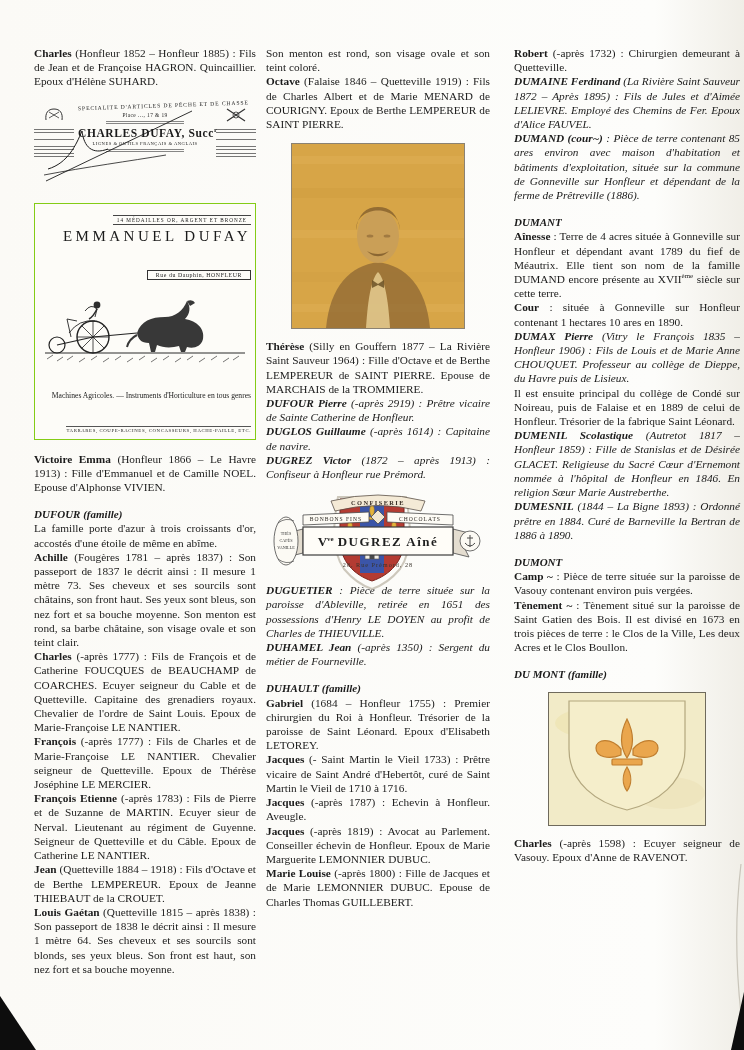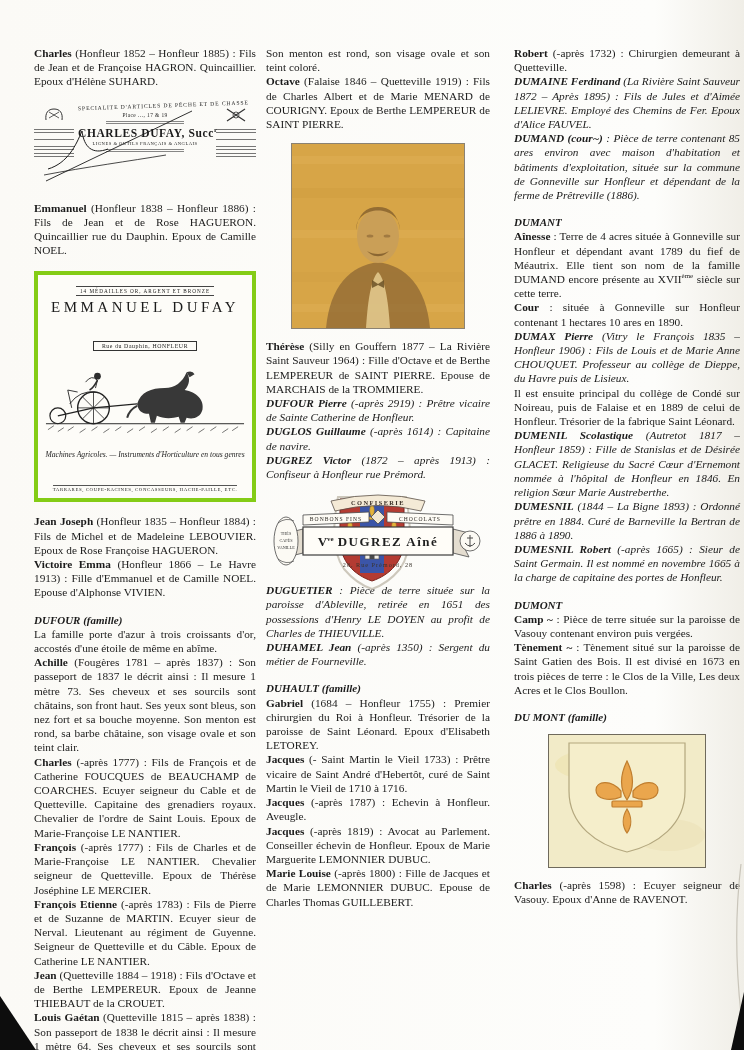--- a/index.html
+++ b/index.html
@@ -28,26 +28,26 @@
   .ad1 .mid{margin:0 44px;text-align:center;}
   .ad1 .arc{font-size:5.6px;letter-spacing:.9px;transform:rotate(-2deg);white-space:nowrap;color:#222;}
   .ad1 .addr{font-size:5.4px;margin-top:3px;letter-spacing:.4px;color:#222;}
   .ad1 .mrule{height:4px;width:58%;margin:3px auto 2px auto;opacity:.7;
     background:repeating-linear-gradient(180deg,#555 0 .7px,transparent .7px 2.4px);}
   .ad1 .nm{font-size:11.5px;font-weight:bold;letter-spacing:.6px;white-space:nowrap;}
   .ad1 .sb{font-size:4.6px;letter-spacing:.5px;margin-top:2px;color:#222;white-space:nowrap;}
   .ad1 svg.sig{position:absolute;left:0;top:0;width:100%;height:100%;}
 
   
-  .ad2{border:4px solid #84cc16;margin:14px 0 12px 0;padding:4px 4px 3px 4px;text-align:center;background:#fdfcf8;}
+  .ad2{border:1px solid #84cc16;margin:14px 0 12px 0;padding:4px 4px 3px 4px;text-align:right;background:#fdfcf8;}
   .ad2 .md{font-size:5.2px;letter-spacing:1px;border-top:.5px solid #444;border-bottom:.5px solid #444;
     display:inline-block;padding:1px 4px;white-space:nowrap;color:#222;}
   .ad2 .nm{font-size:15px;letter-spacing:3.5px;margin-top:2px;white-space:nowrap;}
   .ad2 .ad{display:inline-block;border:.8px solid #333;font-size:5.8px;letter-spacing:.6px;padding:1px 8px;margin-top:2px;color:#222;}
-  .ad2 .cap{font-size:7.6px;margin-top:6px;white-space:nowrap;font-style:italic;}
+  .ad2 .cap{font-size:7.6px;margin-top:18px;white-space:nowrap;}
   .ad2 .ft{font-size:4.8px;letter-spacing:.6px;margin-top:2px;border-top:.5px solid #555;display:inline-block;padding-top:1px;white-space:nowrap;color:#222;}
 
   
   .portrait{width:172px;height:184px;margin:12px auto 10px auto;border:1px solid #8b8273;background:#d8a648;}
 
   
   .fwrap{position:relative;margin-top:10px;}
   .fwrap .crest{position:absolute;left:62px;top:0;width:88px;height:100px;z-index:0;}
   .fwrap p.illu{position:relative;z-index:2;padding-top:36px;}
   .fwrap svg.banner{position:relative;z-index:1;display:block;width:100%;height:92px;margin-top:2px;}
@@ -93,21 +93,20 @@
         <div class="sb">LIGNES &amp; OUTILS FRANÇAIS &amp; ANGLAIS</div>
         <div class="mrule"></div>
       </div>
       <svg class="sig" viewBox="0 0 222 86">
         <path d="M12,78 L158,8" stroke="#1c1c1c" stroke-width=".9" fill="none"></path>
         <path d="M14,66 C34,60 42,42 48,28 C50,44 58,52 74,46" stroke="#1c1c1c" stroke-width="1" fill="none"></path>
         <path d="M10,72 C52,64 96,58 132,52" stroke="#1c1c1c" stroke-width=".8" fill="none"></path>
       </svg>
     </div>
 
-    <p class="e"><b>Emmanuel</b><span> (Honfleur 1838 – Honfleur 1886) : Fils de Jean et de Rose HAGUERON. Quincaillier rue du Dauphin. Epoux de Camille NOEL.</span></p>
 
     <div class="ad2">
       <div class="md">14 MÉDAILLES OR, ARGENT ET BRONZE</div>
       <div class="nm">EMMANUEL DUFAY</div><br>
       <div class="ad">Rue du Dauphin, HONFLEUR</div>
       <svg width="100%" height="88" viewBox="0 0 208 88">
         <path d="M4,72 H204" stroke="#2a2a2a" stroke-width="1"></path>
         <path d="M6,78 l6,-4 M16,80 l6,-4 M26,79 l6,-4 M38,81 l6,-4 M50,79 l6,-4 M62,81 l6,-4 M74,79 l6,-4 M86,81 l6,-4 M98,79 l6,-4 M110,81 l6,-4 M122,79 l6,-4 M134,81 l6,-4 M146,79 l6,-4 M158,81 l6,-4 M170,79 l6,-4 M182,81 l6,-4 M192,79 l6,-4" stroke="#3a3a3a" stroke-width=".7"></path>
         <circle cx="52" cy="56" r="16" fill="none" stroke="#222" stroke-width="1.4"></circle>
         <path d="M52,40 V72 M36,56 H68 M41,45 L63,67 M63,45 L41,67" stroke="#222" stroke-width=".8"></path>
@@ -118,21 +117,20 @@
         <circle cx="56" cy="24" r="3.4" fill="#2d2d2d"></circle>
         <path d="M56,28 q-4,8 -8,10" stroke="#2d2d2d" stroke-width="1.6" fill="none"></path>
         <path d="M96,52 C100,40 110,36 124,36 C134,36 142,30 146,20 C150,26 149,33 144,38 C156,40 164,48 162,58 C160,66 152,68 146,66 L144,71 L140,71 L138,65 C131,67 122,67 116,64 L114,71 L110,71 L108,62 C100,62 97,58 96,52 Z" fill="#383838"></path>
         <path d="M146,20 q6,-2 8,2 l-5,3" fill="#383838"></path>
         <path d="M96,54 q-8,4 -10,12" stroke="#383838" stroke-width="2" fill="none"></path>
       </svg>
       <div class="cap">Machines Agricoles. — Instruments d'Horticulture en tous genres</div><br>
       <div class="ft">TARRARES, COUPE-RACINES, CONCASSEURS, HACHE-PAILLE, ETC.</div>
     </div>
 
-    <p class="e"><b>Jean Joseph</b><span> (Honfleur 1835 – Honfleur 1884) : Fils de Michel et de Madeleine LEBOUVIER. Epoux de Rose Françoise HAGUERON.</span></p>
     <p class="e"><b>Victoire Emma</b><span> (Honfleur 1866 – Le Havre 1913) : Fille d'Emmanuel et de Camille NOEL. Epouse d'Alphonse VIVIEN.</span></p>
 
     <p class="h sp">DUFOUR (famille)</p>
     <p class="e"><span>La famille porte d'azur à trois croissants d'or, accostés d'une étoile de même en abîme.</span></p>
     <p class="e"><b>Achille</b><span> (Fougères 1781 – après 1837) : Son passeport de 1837 le décrit ainsi : Il mesure 1 mètre 73. Ses cheveux et ses sourcils sont châtains, son front haut. Ses yeux sont bleus, son nez fort et sa bouche moyenne. Son menton est rond, sa barbe châtaine, son visage ovale et son teint clair.</span></p>
     <p class="e"><b>Charles</b><span> (-après 1777) : Fils de François et de Catherine FOUCQUES de BEAUCHAMP de COARCHES. Ecuyer seigneur du Cable et de Quetteville. Capitaine des grenadiers royaux. Chevalier de l'ordre de Saint Louis. Epoux de Marie-Françoise LE NANTIER.</span></p>
     <p class="e"><b>François</b><span> (-après 1777) : Fils de Charles et de Marie-Françoise LE NANTIER. Chevalier seigneur de Quetteville. Epoux de Thérèse Joséphine LE MERCIER.</span></p>
     <p class="e"><b>François Etienne</b><span> (-après 1783) : Fils de Pierre et de Suzanne de MARTIN. Ecuyer sieur de Nerval. Lieutenant au régiment de Guyenne. Seigneur de Quetteville et du Câble. Epoux de Catherine LE NANTIER.</span></p>
     <p class="e"><b>Jean</b><span> (Quetteville 1884 – 1918) : Fils d'Octave et de Berthe LEMPEREUR. Epoux de Jeanne THIEBAUT de la CROUET.</span></p>
     <p class="e"><b>Louis Gaétan</b><span> (Quetteville 1815 – après 1838) : Son passeport de 1838 le décrit ainsi : Il mesure 1 mètre 64. Ses cheveux et ses sourcils sont blonds, ses yeux bleus. Son front est haut, son nez fort et sa bouche moyenne.</span></p>
@@ -230,21 +228,20 @@
 
     <p class="h sp">DUMANT</p>
     <p class="e"><b>Aînesse</b><span> : Terre de 4 acres située à Gonneville sur Honfleur et dépendant avant 1789 du fief de Méautrix. Elle tient son nom de la famille DUMAND encore présente au XVII</span><sup>ème</sup><span> siècle sur cette terre.</span></p>
     <p class="e"><b>Cour</b><span> : située à Gonneville sur Honfleur contenant 1 hectares 10 ares en 1890.</span></p>
 
     <p class="e sp"><b>DUMAX Pierre</b><span> (Vitry le François 1835 – Honfleur 1906) : Fils de Louis et de Marie Anne CHOUQUET. Professeur au collège de Dieppe, du Havre puis de Lisieux.</span></p>
     <p class="e"><span>Il est ensuite principal du collège de Condé sur Noireau, puis de Falaise et en 1889 de celui de Honfleur. Trésorier de la fabrique Saint Léonard.</span></p>
 
     <p class="e sp"><b>DUMENIL Scolastique</b><span> (Autretot 1817 – Honfleur 1859) : Fille de Stanislas et de Désirée GLACET. Religieuse du Sacré Cœur d'Ernemont nommée à l'hôpital de Honfleur en 1846. En religion Sœur Marie Austreberthe.</span></p>
     <p class="e sp"><b>DUMESNIL</b><span> (1844 – La Bigne 1893) : Ordonné prêtre en 1884. Curé de Barneville la Bertran de 1886 à 1890.</span></p>
-    <p class="e sp"><b>DUMESNIL Robert</b><span> (-après 1665) : Sieur de Saint Germain. Il est nommé en novembre 1665 à la charge de capitaine des portes de Honfleur.</span></p>
 
     <p class="h sp">DUMONT</p>
     <p class="e"><b>Camp ~</b><span> : Pièce de terre située sur la paroisse de Vasouy contenant environ puis vergées.</span></p>
     <p class="e"><b>Tènement ~</b><span> : Tènement situé sur la paroisse de Saint Gatien des Bois. Il est divisé en 1673 en trois pièces de terre : le Clos de la Ville, Les deux Acres et le Clos Boullon.</span></p>
 
     <p class="h sp">DU MONT (famille)</p>
 
     <div class="arms">
       <svg width="156" height="132" viewBox="0 0 156 132">
         <rect width="156" height="132" fill="#f2ebc8"></rect>

